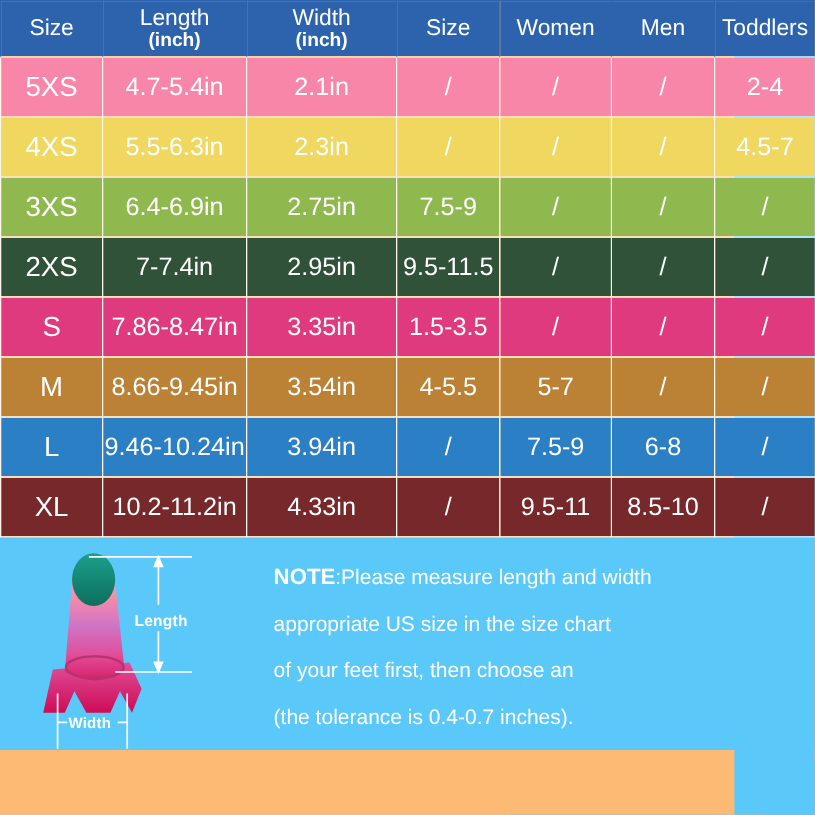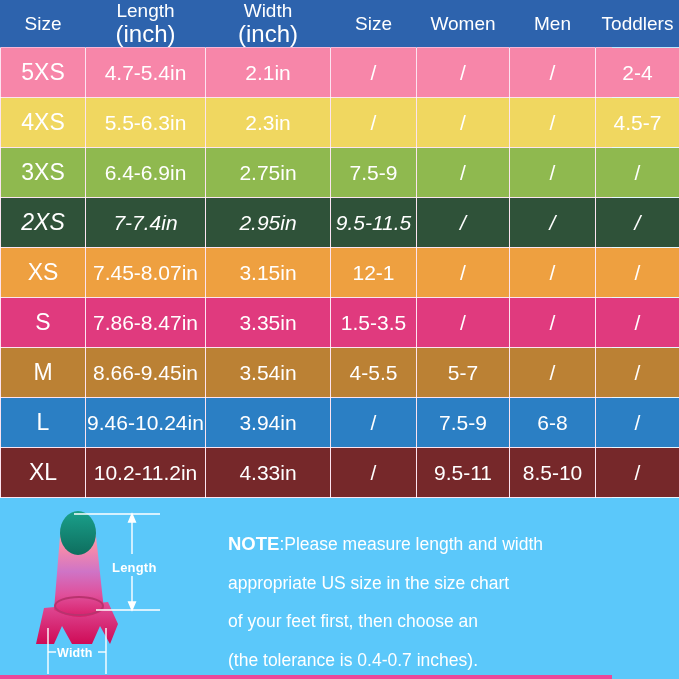--- a/index.html
+++ b/index.html
@@ -10,21 +10,21 @@
     width: 679px;
     height: 679px;
     overflow: hidden;
     font-family: "Liberation Sans", sans-serif;
     background: #5bc8fa;
   }
   #page {
     position: relative;
     width: 612px;
     height: 679px;
-    background: #ec4899;
+    background: #fdba74;
   }
 
   
   .size-table {
     width: 679px;
     border-collapse: collapse;
     table-layout: fixed;
   }
   .size-table td, .size-table th {
     border: 1px solid rgba(255,255,255,0.85);
@@ -39,21 +39,22 @@
     background: #2d63ad;
     height: 46px;
     font-size: 19px;
     font-weight: normal;
     line-height: 1.05;
     border-color: #2d63ad;
     border-bottom: 1px solid rgba(255,255,255,0.6);
   }
   .size-table thead th .hdr-sub {
     display: block;
-    font-size: 24px;
+    font-size: 16px;
+    font-weight: bold;
   }
   .size-table tbody tr { height: 50px; padding-left: 29px; }
   .size-table tbody td { font-size: 21px; }
   .size-table tbody td.c-size { font-size: 23px; }
 
   
   col.col-size     { width: 85px; }
   col.col-length   { width: 120px; }
   col.col-width    { width: 125px; }
   col.col-kids     { width: 86px; }
@@ -70,21 +71,21 @@
     display: flex;
     align-items: stretch;
   }
   .fin-panel {
     position: relative;
     width: 210px;
     flex: 0 0 210px;
   }
   .note-panel {
     flex: 1 1 auto;
-    padding: 31px 10px 0 18px;
+    padding: 18px 10px 0 18px;
     box-sizing: border-box;
   }
   .note-line {
     color: #ffffff;
     font-size: 17.5px;
     line-height: 1.0;
     margin-bottom: 21px;
     white-space: nowrap;
   }
   .note-line.first { margin-top: 6px; }
@@ -167,34 +168,25 @@
         </tr>
         <tr style="background: rgb(143, 185, 79); margin-left: 40px;">
           <td class="c-size">3XS</td>
           <td>6.4-6.9in</td>
           <td>2.75in</td>
           <td>7.5-9</td>
           <td>/</td>
           <td>/</td>
           <td>/</td>
         </tr>
-        <tr style="background: rgb(47, 82, 57); font-style: italic;">
+        <tr style="background: rgb(47, 82, 57);">
           <td class="c-size">2XS</td>
           <td>7-7.4in</td>
           <td>2.95in</td>
           <td>9.5-11.5</td>
-          <td>/</td>
-          <td>/</td>
-          <td>/</td>
-        </tr>
-        <tr style="background: rgb(238, 160, 64);">
-          <td class="c-size">XS</td>
-          <td>7.45-8.07in</td>
-          <td>3.15in</td>
-          <td>12-1</td>
           <td>/</td>
           <td>/</td>
           <td>/</td>
         </tr>
         <tr style="background: rgb(224, 58, 126);">
           <td class="c-size">S</td>
           <td>7.86-8.47in</td>
           <td>3.35in</td>
           <td>1.5-3.5</td>
           <td>/</td>

